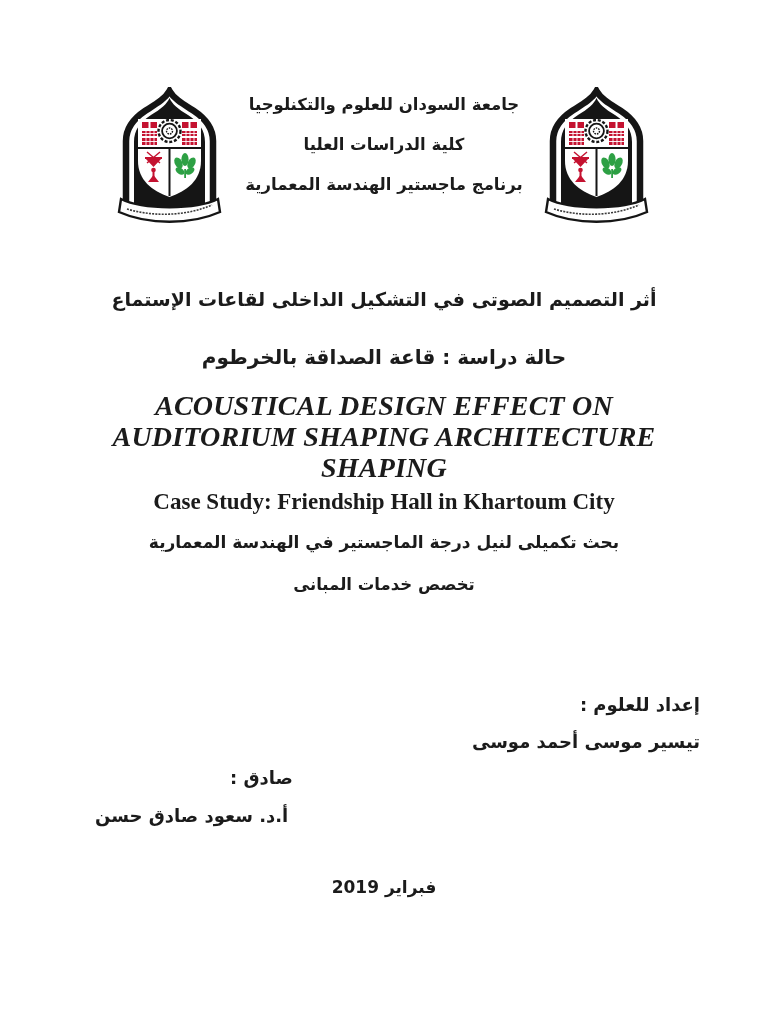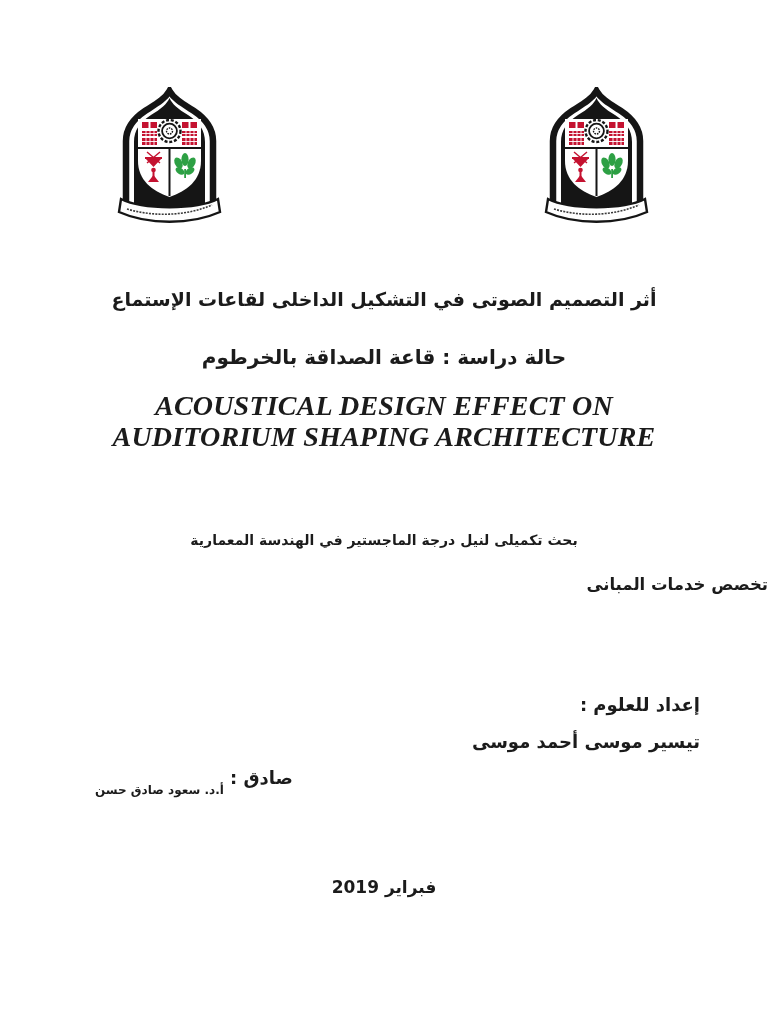--- a/index.html
+++ b/index.html
@@ -25,27 +25,27 @@
 
   .logo{width:117px;height:142px;}
   .logo-left{left:111px;top:87px;}
   .logo-right{left:538px;top:87px;}
 
   .header-text{top:85px;font-size:16.5px;line-height:40px;}
   .ar-title{top:288px;font-size:19px;}
   .ar-case{top:345px;font-size:20px;}
   .en-title{top:390px;font-size:28px;line-height:31px;letter-spacing:.2px;font-style:italic;}
   .en-case{top:489px;font-size:23px;}
-  .degree-1{top:532px;font-size:14px;}
-  .degree-2{top:575px;font-size:16.5px;text-align:right;}
+  .degree-1{top:532px;font-size:17px;}
+  .degree-2{top:575px;font-size:16.5px;}
 
   .prepared{top:694px;right:68px;font-size:18px;}
   .student{top:731px;right:68px;font-size:18px;}
   .supervision{top:767px;left:230px;font-size:18px;}
-  .supervisor{top:783px;left:95px;font-size:12px;}
+  .supervisor{top:805px;left:95px;font-size:18px;}
   .date{top:877px;font-size:17px;}
 
   
   .lgB{fill:var(--logo-black);}
   .lgBs{stroke:var(--logo-black);}
   .lgR{fill:var(--logo-red);}
   .lgRs{stroke:var(--logo-red);}
   .lgG{fill:var(--logo-green);}
 </style>
 </head>
@@ -108,28 +108,35 @@
         <path d="M16,122 C42,130 76,129 101,118" fill="none" stroke="#3a3a3a" stroke-width="1.6" stroke-dasharray="2 1.2"></path>
       </g>
     </defs>
     <use href="#sust-emblem"></use>
   </svg>
 
   <svg class="abs logo logo-right" viewBox="0 0 117 142" aria-hidden="true">
     <use href="#sust-emblem"></use>
   </svg>
 
+  <div class="abs center header-text ar">
+    <div>جامعة السودان للعلوم والتكنلوجيا</div>
+    <div>كلية الدراسات العليا</div>
+    <div>برنامج ماجستير الهندسة المعمارية</div>
+  </div>
 
   <div class="abs center ar-title ar">أثر التصميم الصوتى في التشكيل الداخلى لقاعات الإستماع</div>
   <div class="abs center ar-case ar">حالة دراسة : قاعة الصداقة بالخرطوم</div>
 
   <div class="abs center en-title en">
     <div>ACOUSTICAL DESIGN EFFECT ON</div>
     <div>AUDITORIUM SHAPING ARCHITECTURE</div>
+    <div>SHAPING</div>
   </div>
+  <div class="abs center en-case en">Case Study: Friendship Hall in Khartoum City</div>
 
   <div class="abs center degree-1 ar">بحث تكميلى لنيل درجة الماجستير في الهندسة المعمارية</div>
   <div class="abs center degree-2 ar">تخصص خدمات المبانى</div>
 
   <div class="abs prepared ar">إعداد للعلوم :</div>
   <div class="abs student ar">تيسير موسى أحمد موسى</div>
   <div class="abs supervision ar">صادق :</div>
   <div class="abs supervisor ar">أ.د. سعود صادق حسن</div>
 
   <div class="abs center date ar">فبراير 2019</div>

